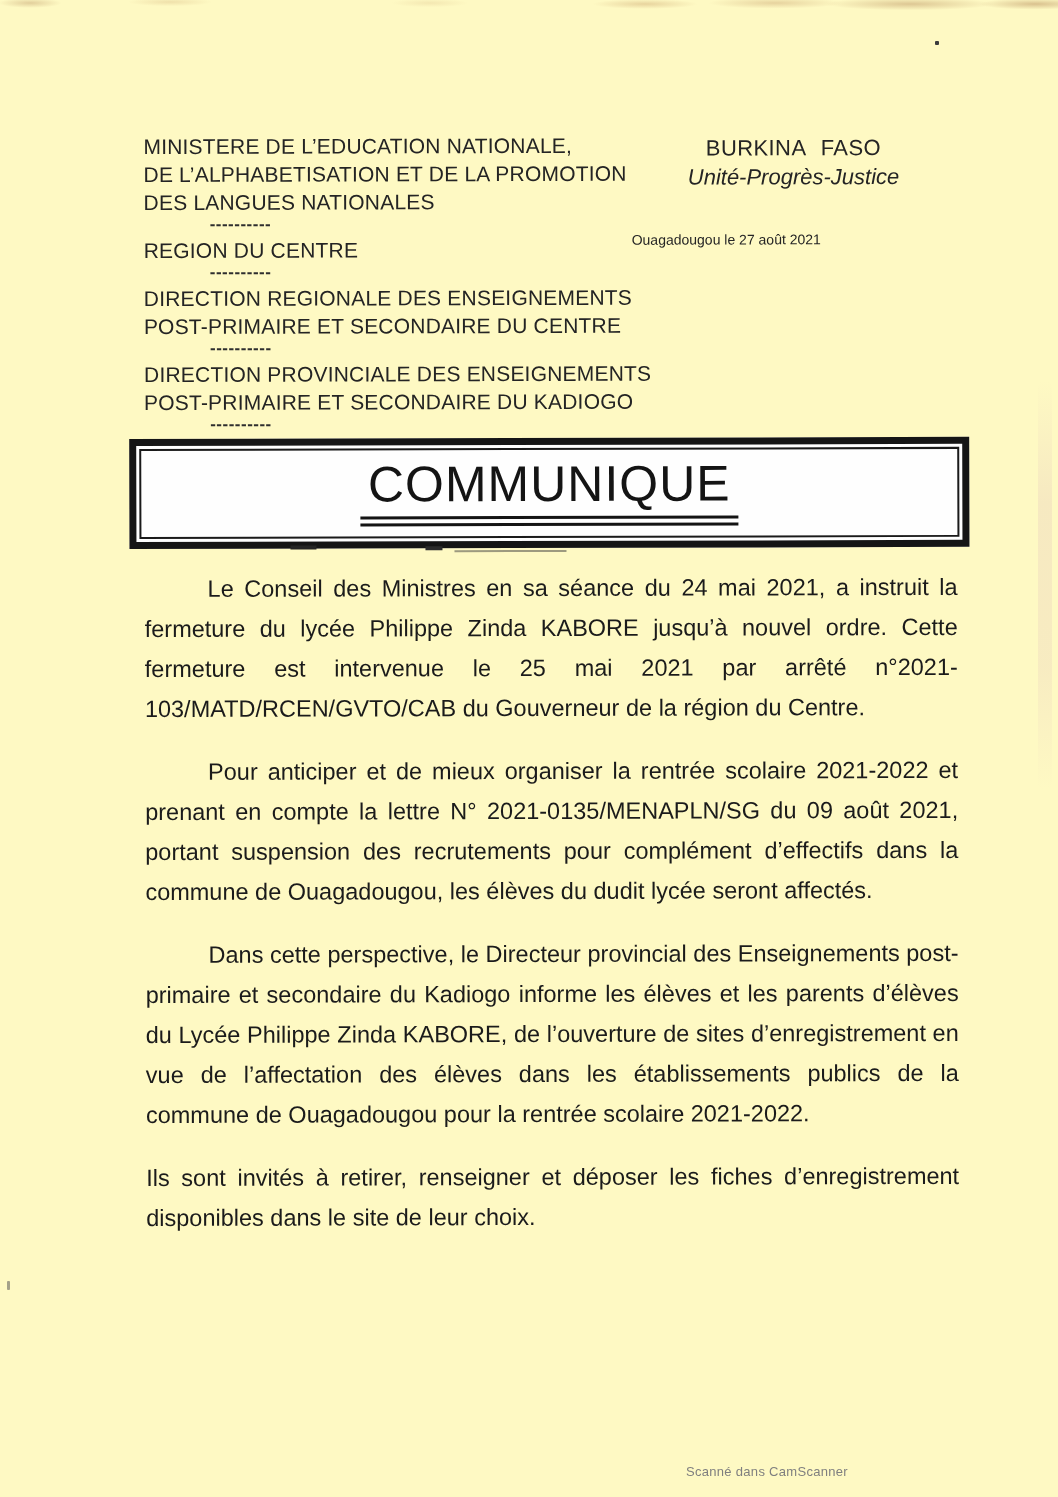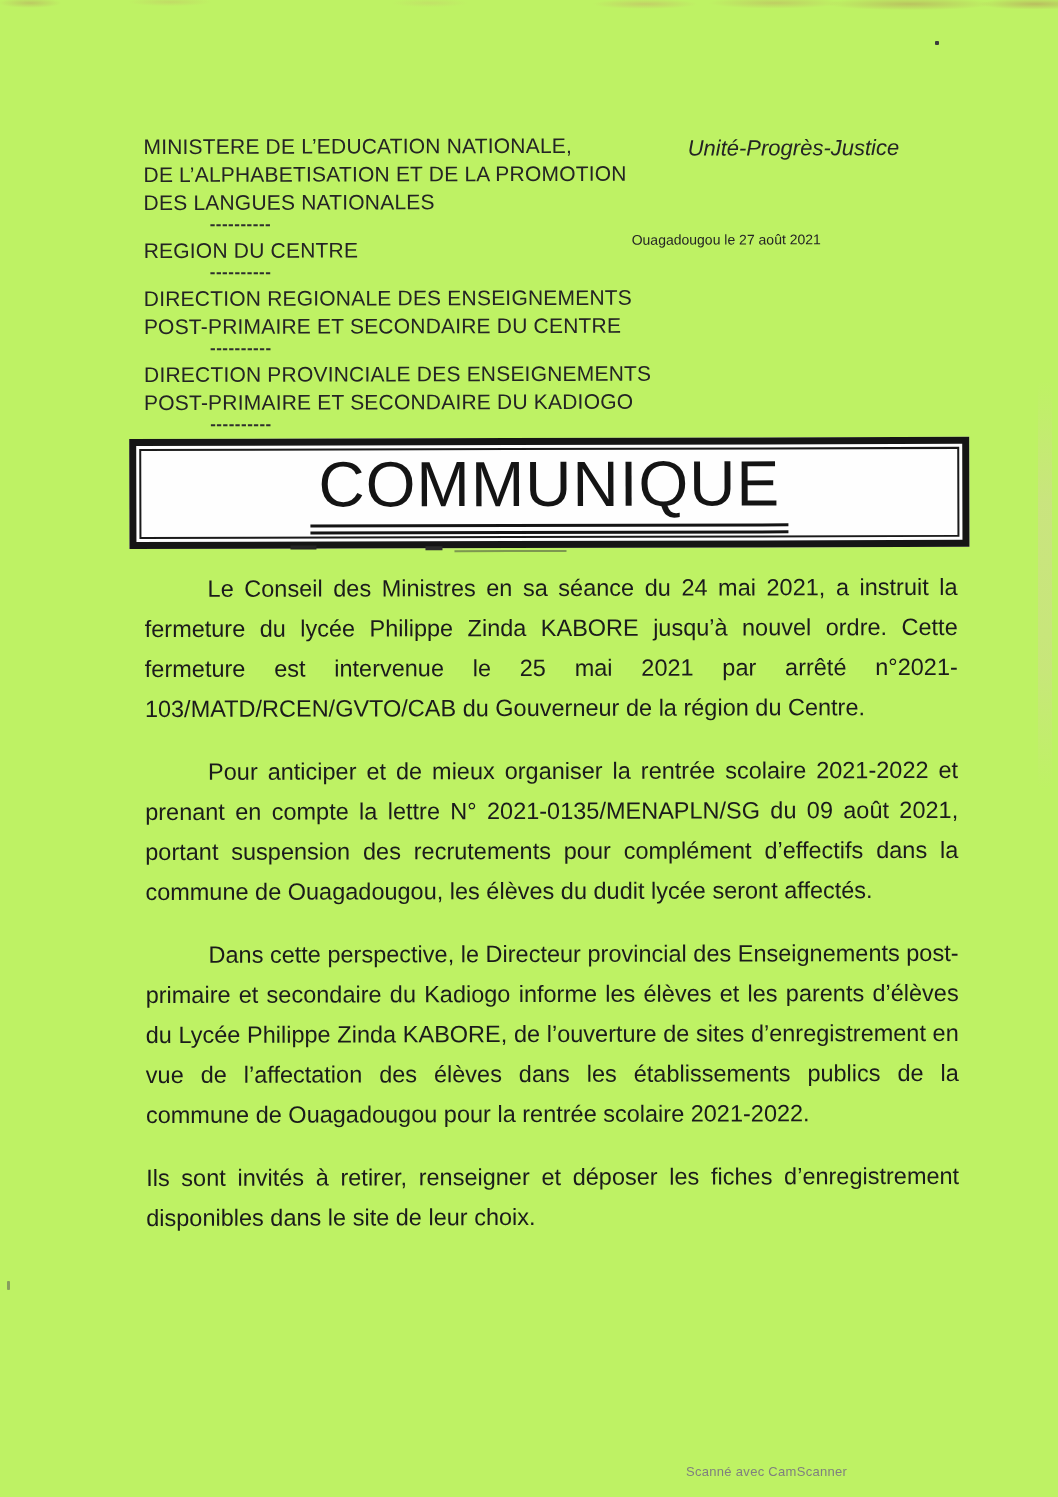--- a/index.html
+++ b/index.html
@@ -1,21 +1,21 @@
 <!DOCTYPE html>
 <html lang="fr"><head>
 <meta charset="utf-8">
 <style>
   html, body { margin: 0; padding: 0; background: #ffffff; }
 
   .page {
     position: relative;
     width: 1058px;
     height: 1497px;
-    background: #bef264;
+    background: #fef9c3;
     overflow: hidden;
     font-family: "Liberation Sans", "DejaVu Sans", sans-serif;
     color: #1d1d1d;
   }
 
   .scan-content {
     position: absolute;
     inset: 0;
     transform: rotate(-0.15deg);
     transform-origin: 50% 50%;
@@ -81,21 +81,21 @@
   .communique-box {
     position: absolute; left: 130px; top: 438px; width: 840px; height: 110px;
     border: 7px solid #151515; box-sizing: border-box; background: #fefefe;
   }
   .communique-inner {
     position: absolute; inset: 3px; border: 2px solid #1a1a1a;
     display: flex; align-items: center; justify-content: center;
   }
   .communique-title {
     display: inline-block;
-    font-size: 64px; font-weight: 500; letter-spacing: 1px; color: #141414;
+    font-size: 50px; font-weight: 500; letter-spacing: 1px; color: #141414;
     padding: 0 8px 3px 8px;
     border-bottom: 10px double #141414;
     margin-top: -6px;
   }
 
   
   .body-text {
     position: absolute; left: 145px; top: 568px; width: 813px;
     font-size: 23.5px; line-height: 40px; text-align: justify; color: #1b1b1b;
   }
@@ -130,20 +130,21 @@
       <div class="sep">----------</div>
       <div>DIRECTION REGIONALE DES ENSEIGNEMENTS</div>
       <div>POST-PRIMAIRE ET SECONDAIRE DU CENTRE</div>
       <div class="sep">----------</div>
       <div>DIRECTION PROVINCIALE DES ENSEIGNEMENTS</div>
       <div>POST-PRIMAIRE ET SECONDAIRE DU KADIOGO</div>
       <div class="sep">----------</div>
     </div>
 
     <div class="header-right">
+      <div class="country">BURKINA FASO</div>
       <div class="motto">Unité-Progrès-Justice</div>
     </div>
     <div class="dateline">Ouagadougou le 27 août 2021</div>
 
     <div class="communique-box">
       <div class="communique-inner">
         <span class="communique-title">COMMUNIQUE</span>
       </div>
     </div>
     <div class="scan-dash-a"></div>
@@ -152,15 +153,15 @@
 
     <div class="body-text">
       <p>Le Conseil des Ministres en sa séance du 24 mai 2021, a instruit la fermeture du lycée Philippe Zinda KABORE jusqu’à nouvel ordre. Cette fermeture est intervenue le 25 mai 2021 par arrêté n°2021-103/MATD/RCEN/GVTO/CAB du Gouverneur de la région du Centre.</p>
       <p>Pour anticiper et de mieux organiser la rentrée scolaire 2021-2022 et prenant en compte la lettre N° 2021-0135/MENAPLN/SG du 09 août 2021, portant suspension des recrutements pour complément d’effectifs dans la commune de Ouagadougou, les élèves du dudit lycée seront affectés.</p>
       <p>Dans cette perspective, le Directeur provincial des Enseignements post-primaire et secondaire du Kadiogo informe les élèves et les parents d’élèves du Lycée Philippe Zinda KABORE, de l’ouverture de sites d’enregistrement en vue de l’affectation des élèves dans les établissements publics de la commune de Ouagadougou pour la rentrée scolaire 2021-2022.</p>
       <p class="no-indent">Ils sont invités à retirer, renseigner et déposer les fiches d’enregistrement disponibles dans le site de leur choix.</p>
     </div>
 
   </div>
 
-  <div class="camscanner-credit">Scanné avec CamScanner</div>
+  <div class="camscanner-credit">Scanné dans CamScanner</div>
 
 </div>
 
 </body></html>

